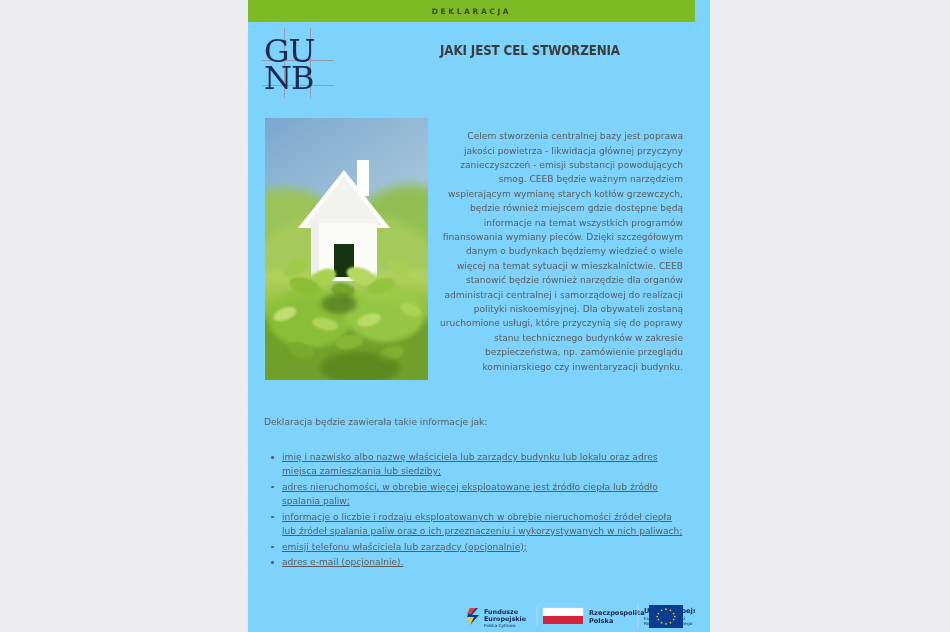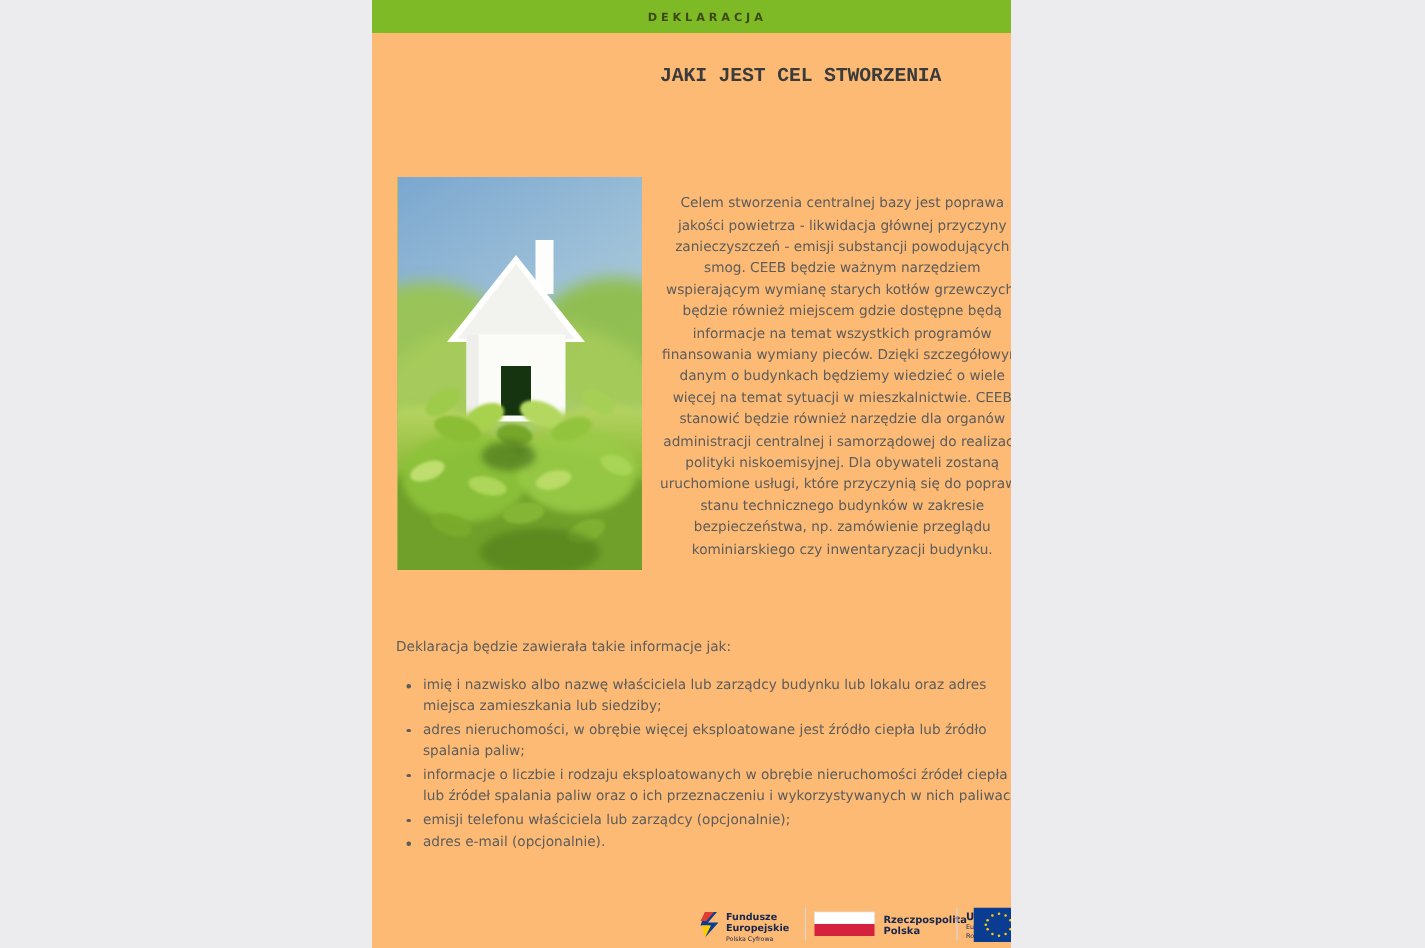--- a/index.html
+++ b/index.html
@@ -13,23 +13,23 @@
     font-family: "DejaVu Sans", "Liberation Sans", sans-serif;
     overflow: hidden;
     position: relative;
   }
 
   
   #page {
     position: absolute;
     left: 248px;
     top: 0;
-    width: 426px;
+    width: 462px;
     height: 632px;
-    background: #fdba74;
+    background: #7dd3fc;
     box-shadow: 0 0 0 0 rgba(0,0,0,0);
     overflow: hidden;
   }
 
   
   #top-band {
     position: absolute;
     left: 0;
     top: 0;
     width: 447px;
@@ -64,21 +64,21 @@
     top: 41px;
     width: 248px;
     color: #3b3b3b;
     font-size: 13.2px;
     font-weight: bold;
     line-height: 1.48;
     letter-spacing: -0.1px;
     font-family: "DejaVu Sans Condensed", "Liberation Sans Narrow", "Liberation Sans", sans-serif;
     text-transform: uppercase;
   }
-  #main-heading .hl { display: block; white-space: nowrap; font-family: Liberation Mono, monospace; }
+  #main-heading .hl { display: block; white-space: nowrap; }
 
   
   #photo {
     position: absolute;
     left: 17px;
     top: 118px;
     width: 163px;
     height: 262px;
     overflow: hidden;
     background: #8fbf3a;
@@ -88,41 +88,41 @@
   
   #intro-text {
     position: absolute;
     left: 192px;
     top: 120px;
     width: 243px;
     font-size: 9.1px;
     line-height: 1.585;
     color: #5c5c5c;
     font-family: "DejaVu Sans", "Liberation Sans", sans-serif;
-    text-align: center;
+    text-align: right;
   }
 
   
   #section2-heading {
     position: absolute;
     left: 12px;
     top: 398px;
     width: 430px;
     color: #3b3b3b;
     font-size: 13.4px;
     font-weight: bold;
     letter-spacing: -0.15px;
     font-family: "DejaVu Sans Condensed", "Liberation Sans Narrow", "Liberation Sans", sans-serif;
     text-transform: uppercase;
     white-space: nowrap;
   }
   #section2-lead {
     position: absolute;
     left: 16px;
-    top: 417px;
+    top: 407px;
     width: 420px;
     font-size: 9.1px;
     color: #5c5c5c;
     line-height: 1.5;
   }
   #bullet-list {
     position: absolute;
     left: 18px;
     top: 450px;
     width: 418px;
@@ -130,20 +130,21 @@
     padding: 0;
     list-style: none;
   }
   #bullet-list li {
     position: relative;
     padding-left: 16px;
     margin-bottom: 1.5px;
     font-size: 9.1px;
     line-height: 1.56;
     color: #5c5c5c;
+    text-decoration: underline;
   }
   #bullet-list li::before {
     content: "";
     position: absolute;
     left: 5px;
     top: 6px;
     width: 2.6px;
     height: 2.6px;
     border-radius: 50%;
     background: #5c5c5c;
@@ -161,20 +162,34 @@
 </style>
 </head>
 <body>
 
 <div id="page">
 
   <div id="top-band">
     <span class="band-label">DEKLARACJA</span>
   </div>
 
+  <div id="logo-wrap">
+    <svg class="logo-svg" width="88" height="76" viewBox="0 0 88 76" xmlns="http://www.w3.org/2000/svg">
+
+      <g stroke="#9a9aa0" stroke-width="0.9" fill="none">
+        <line x1="6" y1="34.5" x2="78" y2="34.5"></line>
+        <line x1="6" y1="59.5" x2="78" y2="59.5"></line>
+        <line x1="28.5" y1="2" x2="28.5" y2="72"></line>
+        <line x1="54.5" y1="2" x2="54.5" y2="72"></line>
+      </g>
+
+      <text x="8" y="36" font-family="DejaVu Serif, Liberation Serif, serif" font-size="32" fill="#1d2a52" letter-spacing="-1">GU</text>
+      <text x="8" y="63" font-family="DejaVu Serif, Liberation Serif, serif" font-size="32" fill="#1d2a52" letter-spacing="-1">NB</text>
+    </svg>
+  </div>
 
   <div id="main-heading">
     <span class="hl">JAKI JEST CEL STWORZENIA</span>
   </div>
 
   <div id="photo">
     <svg class="photo-svg" width="163" height="262" viewBox="0 0 163 262" xmlns="http://www.w3.org/2000/svg">
       <defs>
         <linearGradient id="skyG" x1="0" y1="0" x2="0.4" y2="1">
           <stop offset="0%" stop-color="#7ba7cf"></stop>

